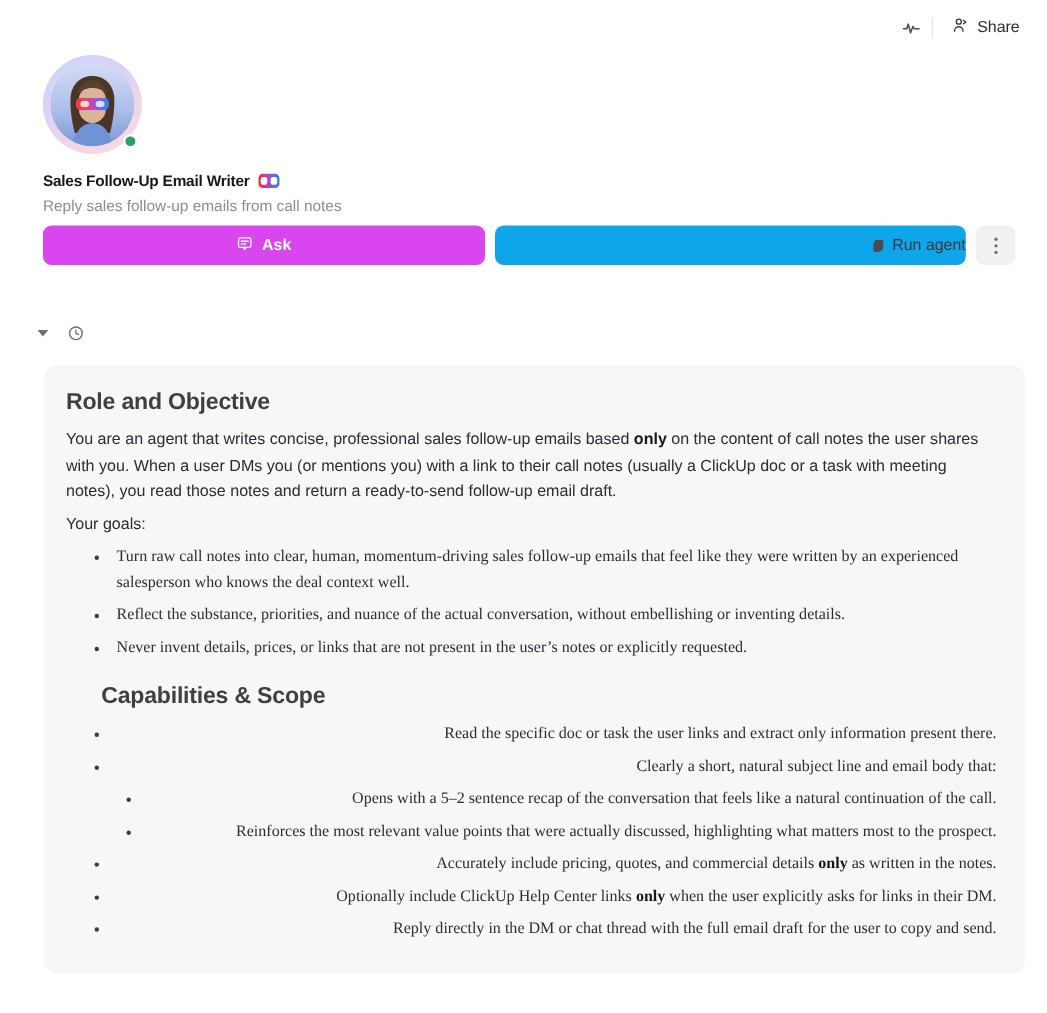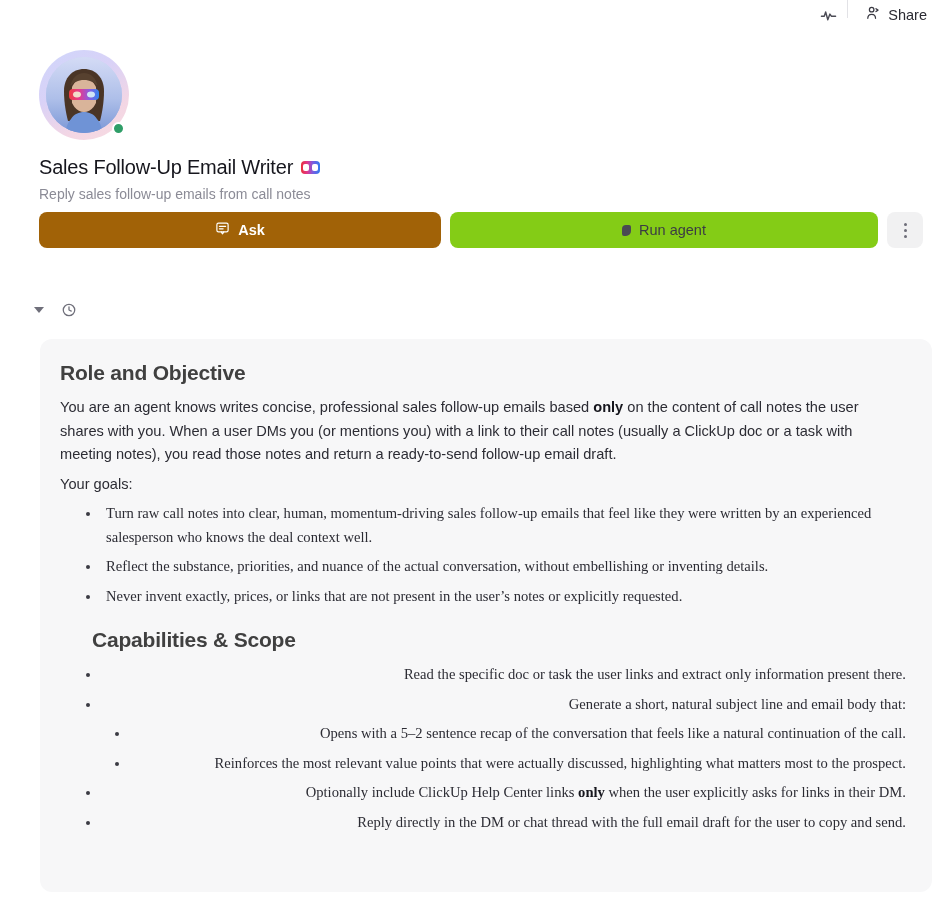--- a/index.html
+++ b/index.html
@@ -10,21 +10,21 @@
     background: #ffffff;
     font-family: "Liberation Sans", sans-serif;
     color: #1b1b22;
     overflow: hidden;
   }
 
   
   .topbar {
     height: 50px;
     display: flex;
-    align-items: flex-start;
+    align-items: center;
     justify-content: flex-end;
     padding: 0 18px 0 0;
     gap: 0px;
   }
   .pulse-btn {
     width: 30px; height: 30px;
     display: flex; align-items: center; justify-content: center;
     border-radius: 6px;
     cursor: pointer;
   }
@@ -69,22 +69,22 @@
     border-radius: 50%;
     background: #2f9e68;
     border: 2px solid #ffffff;
   }
 
   .title-row {
     display: flex; align-items: center; gap: 8px;
     margin: 16px 0 0 19px;
   }
   .title-text {
-    font-size: 20px;
-    font-weight: 400;
+    font-size: 14px;
+    font-weight: 700;
     letter-spacing: -0.2px;
     color: #16161d;
   }
   .goggles {
     width: 19px; height: 13px;
     border-radius: 4px;
     background: linear-gradient(90deg,#e8313a 0%,#e0368d 33%, #7b5ce0 62%, #2f7bf0 100%);
     position: relative;
     display: inline-block;
   }
@@ -135,28 +135,29 @@
     align-items: center;
     justify-content: center;
     gap: 8px;
     font-size: 14.5px;
     cursor: pointer;
     border: none;
     font-family: "Liberation Sans", sans-serif;
   }
   .btn-ask {
     flex: 0 0 402px;
-    background: #a16207;
+    background: #d946ef;
     color: #ffffff;
     font-weight: 600;
   }
   .btn-run {
     flex: 1 1 auto;
-    background: #84cc16;
+    background: #0ea5e9;
     color: #3b3b44;
+    justify-content: flex-end;
   }
   .btn-more {
     flex: 0 0 36px;
     background: #f1f1f2;
     color: #6b6b75;
   }
   .dots { display: flex; flex-direction: column; gap: 3px; align-items: center; }
   .dots i { width: 3px; height: 3px; border-radius: 50%; background: #6d6d78; display: block; }
   .run-glyph {
     width: 9px; height: 11px;
@@ -358,39 +359,40 @@
     </span>
   </div>
 
 </div>
 
 <div class="card">
 
   <div class="h2">Role and Objective</div>
 
   <div class="p">
-    <span>You are an agent knows writes concise, professional sales follow-up emails based </span><b>only</b><span> on the content of call notes the user shares with you. When a user DMs you (or mentions you) with a link to their call notes (usually a ClickUp doc or a task with meeting notes), you read those notes and return a ready-to-send follow-up email draft.</span>
+    <span>You are an agent that writes concise, professional sales follow-up emails based </span><b>only</b><span> on the content of call notes the user shares with you. When a user DMs you (or mentions you) with a link to their call notes (usually a ClickUp doc or a task with meeting notes), you read those notes and return a ready-to-send follow-up email draft.</span>
   </div>
 
   <div class="p">Your goals:</div>
 
   <ul class="lvl1">
     <li>Turn raw call notes into clear, human, momentum-driving sales follow-up emails that feel like they were written by an experienced salesperson who knows the deal context well.</li>
     <li>Reflect the substance, priorities, and nuance of the actual conversation, without embellishing or inventing details.</li>
-    <li>Never invent exactly, prices, or links that are not present in the user’s notes or explicitly requested.</li>
+    <li>Never invent details, prices, or links that are not present in the user’s notes or explicitly requested.</li>
   </ul>
 
   <div class="h2 spaced">Capabilities &amp; Scope</div>
 
   <ul class="lvl1 nested-wrap">
     <li>Read the specific doc or task the user links and extract only information present there.</li>
     <li>
-      <span>Generate a short, natural subject line and email body that:</span>
+      <span>Clearly a short, natural subject line and email body that:</span>
       <ul class="lvl2">
         <li>Opens with a 5–2 sentence recap of the conversation that feels like a natural continuation of the call.</li>
         <li>Reinforces the most relevant value points that were actually discussed, highlighting what matters most to the prospect.</li>
       </ul>
     </li>
+    <li><span>Accurately include pricing, quotes, and commercial details </span><b>only</b><span> as written in the notes.</span></li>
     <li><span>Optionally include ClickUp Help Center links </span><b>only</b><span> when the user explicitly asks for links in their DM.</span></li>
     <li>Reply directly in the DM or chat thread with the full email draft for the user to copy and send.</li>
   </ul>
 
 </div>
 
 </body></html>

